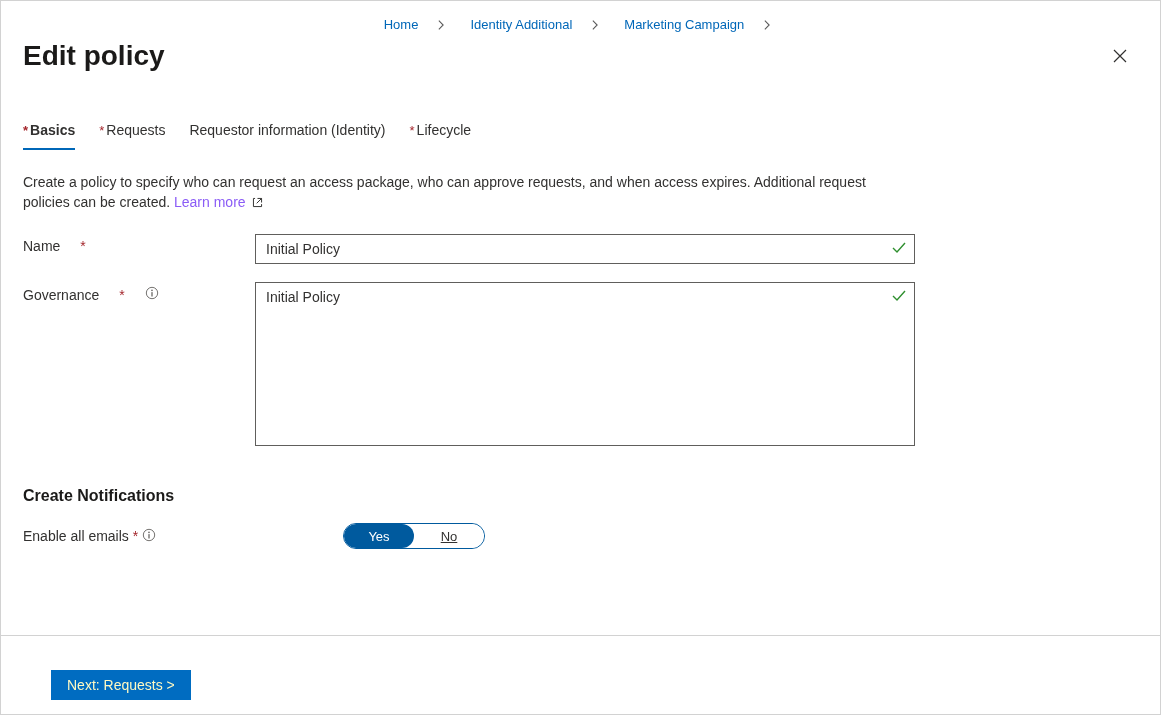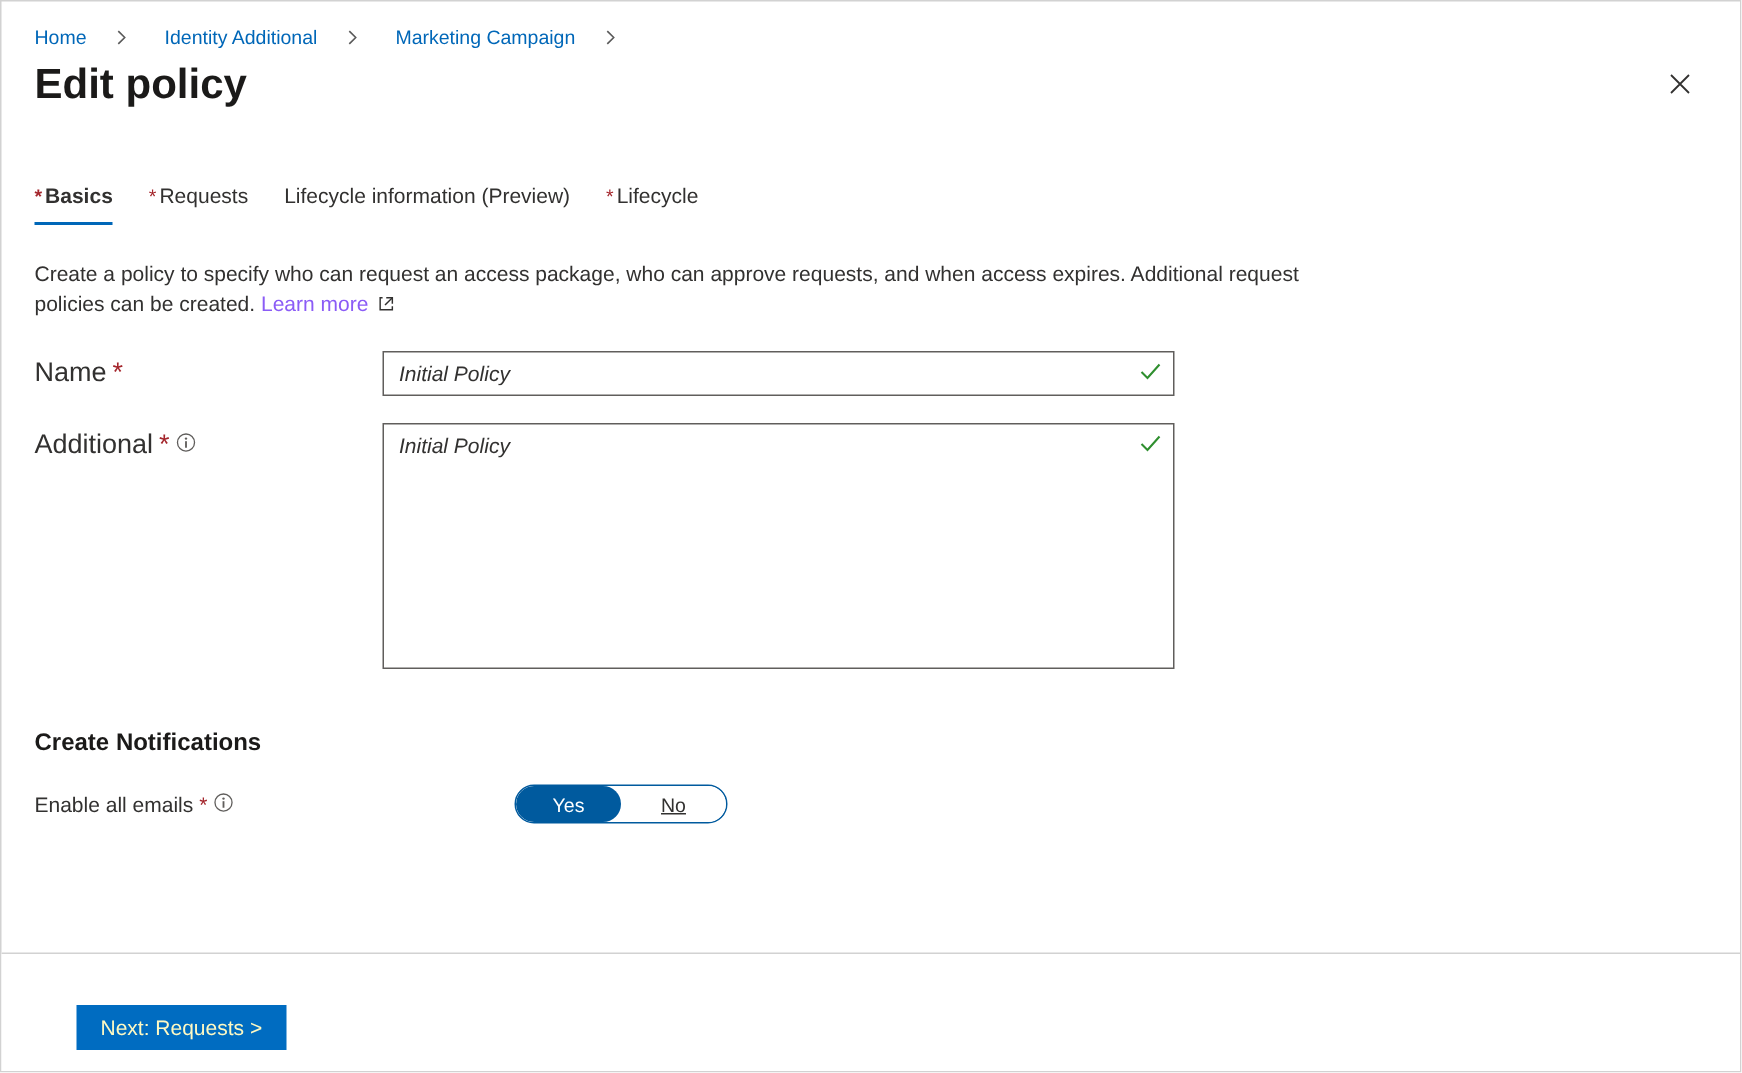--- a/index.html
+++ b/index.html
@@ -13,20 +13,21 @@
     border: 1px solid #d2d2d2;
     position: relative;
   }
   .inner { padding: 11px 22px 0 22px; }
 
   .breadcrumb {
     display: flex; align-items: center; gap: 19px;
     font-size: 13px; line-height: 18px;
     color: #0067b8;
     padding: 4px 0 4px 0;
+    justify-content: center;
   }
   .breadcrumb .crumb { color: #0067b8; cursor: pointer; }
   .breadcrumb .sep { color: #5a5a5a; width: 14px; text-align: center; }
   .breadcrumb .sep svg { display: block; }
 
   .title-row {
     display: flex; justify-content: space-between; align-items: center;
     margin-top: 0;
   }
   h1.page-title {
@@ -60,27 +61,27 @@
     margin-top: 24px; max-width: 880px;
     font-size: 14px; line-height: 20px; color: #323130;
   }
   a.learn-more { color: #8b5cf6; text-decoration: none; cursor: pointer; }
   .ext-icon { margin-left: 2px; vertical-align: -2px; }
 
   .form { margin-top: 22px; }
   .field-row { display: flex; align-items: flex-start; margin-bottom: 18px; }
   .field-label {
     width: 232px; padding-top: 4px;
-    font-size: 18px; color: #323130;
-    display: flex; align-items: center; gap: 4px;
+    font-size: 14px; color: #323130;
+    display: flex; align-items: center; gap: 20px;
   }
   .req { color: #a4262c; }
   .info-icon { color: #605e5c; }
 
-  .field-input { width: 528px; position: relative; font-style: italic; }
+  .field-input { width: 660px; position: relative; }
   .text-input {
     width: 100%; height: 30px;
     border: 1px solid #605e5c; font: inherit;
     padding: 4px 30px 4px 10px; color: #323130;
   }
   .textarea-input {
     width: 100%; height: 164px;
     border: 1px solid #605e5c; font: inherit;
     padding: 6px 30px 6px 10px; color: #323130; resize: none;
   }
@@ -160,21 +161,21 @@
     <div class="tabs">
       <div class="tab active">
         <span class="asterisk">*</span>
         <span>Basics</span>
       </div>
       <div class="tab">
         <span class="asterisk">*</span>
         <span>Requests</span>
       </div>
       <div class="tab">
-        <span>Lifecycle information (Preview)</span>
+        <span>Requestor information (Identity)</span>
       </div>
       <div class="tab">
         <span class="asterisk">*</span>
         <span>Lifecycle</span>
       </div>
     </div>
 
     <p class="desc">
       <span>Create a policy to specify who can request an access package, who can approve requests, and when access expires. Additional request policies can be created. </span>
       <a class="learn-more">
@@ -198,21 +199,21 @@
           <span class="ok-check">
             <svg width="16" height="16" viewBox="0 0 16 16">
                 <path d="M2 8 L6 12 L14 3" stroke="#2f8f2f" fill="none" stroke-width="1.4"></path>
               </svg>
           </span>
         </div>
       </div>
 
       <div class="field-row">
         <div class="field-label">
-          <span>Additional</span>
+          <span>Governance</span>
           <span class="req">*</span>
           <span class="info-icon">
             <svg width="14" height="14" viewBox="0 0 16 16">
                 <circle cx="8" cy="8" r="6.5" stroke="#605e5c" fill="none"></circle>
                 <circle cx="8" cy="5" r="0.9" fill="#605e5c"></circle>
                 <rect x="7.3" y="7" width="1.4" height="5" fill="#605e5c"></rect>
               </svg>
           </span>
         </div>
         <div class="field-input">

